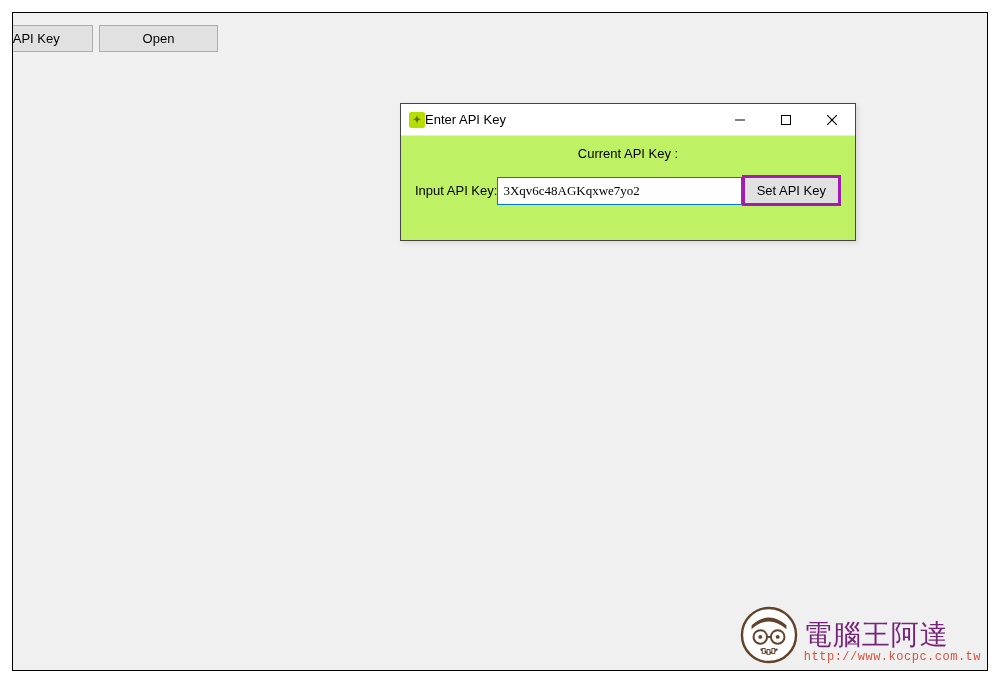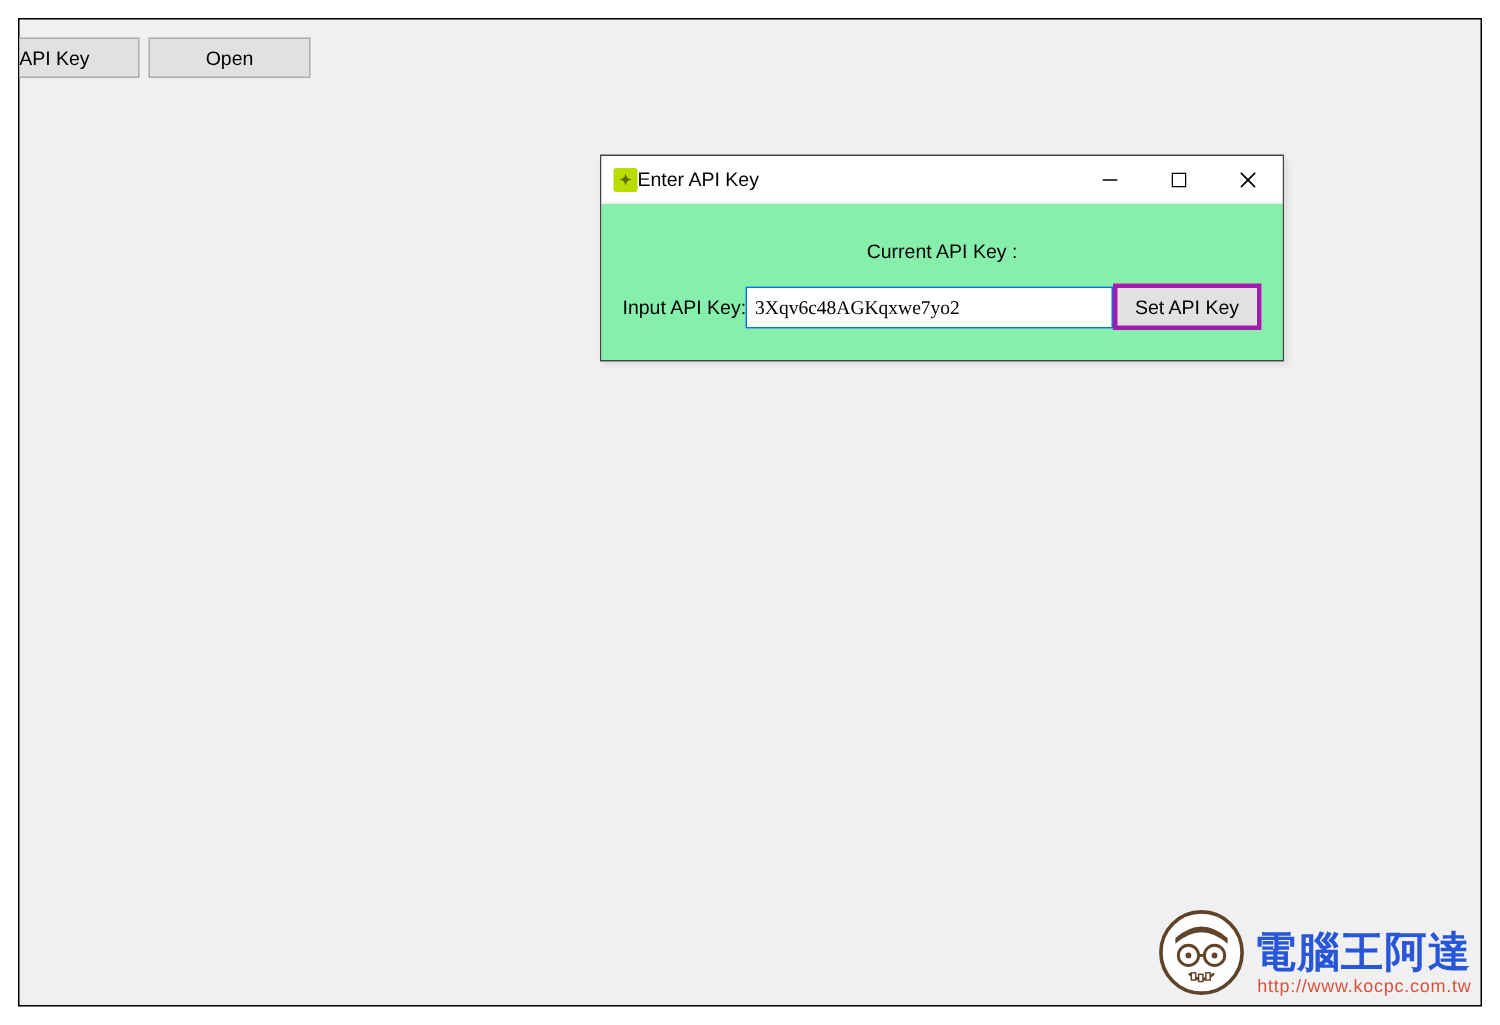--- a/index.html
+++ b/index.html
@@ -43,21 +43,21 @@
       padding: 5px 0;
       text-align: center;
       cursor: default;
     }
     
     .tb-button.btn-apikey {
       width: 120px;
     }
     
     .tb-button.btn-open {
-      width: 108px;
+      width: 119px;
     }
     
     .dialog {
       position: absolute;
       left: 387px;
       top: 90px;
       width: 456px;
       height: 138px;
       background: #fff;
       border: 1px solid #444;
@@ -106,23 +106,23 @@
       font-size: 14px;
       color: #000;
     }
     
     .wc-btn svg {
       width: 10px;
       height: 10px;
     }
     
     .dialog-body {
-      background: #86efac;
+      background: #bef264;
       height: calc(100% - 32px);
-      padding: 24px 14px;
+      padding: 10px 14px;
     }
     
     .current-key {
       text-align: center;
       font-size: 13px;
       color: #000;
       margin-bottom: 14px;
     }
     
     .input-row {
@@ -171,31 +171,32 @@
     }
     
     .watermark-text {
       display: flex;
       flex-direction: column;
       line-height: 1.1;
     }
     
     .watermark-title {
       font-size: 28px;
-      font-weight: 700;
-      color: #1d4ed8;
+      font-weight: 400;
+      color: #701a75;
       letter-spacing: 1px;
       font-family: "Microsoft JhengHei", "PingFang TC", sans-serif;
     }
     
     .watermark-url {
       font-size: 12px;
       color: #d84a33;
-      text-align: right;
+      text-align: left;
       letter-spacing: 0.5px;
+      font-family: Liberation Mono, monospace;
     }
   </style>
 </head>
 <body>
 
 <div class="outer-frame">
 
   <div class="toolbar">
     <div class="tb-button btn-apikey">t API Key</div>
     <div class="tb-button btn-open">Open</div>

